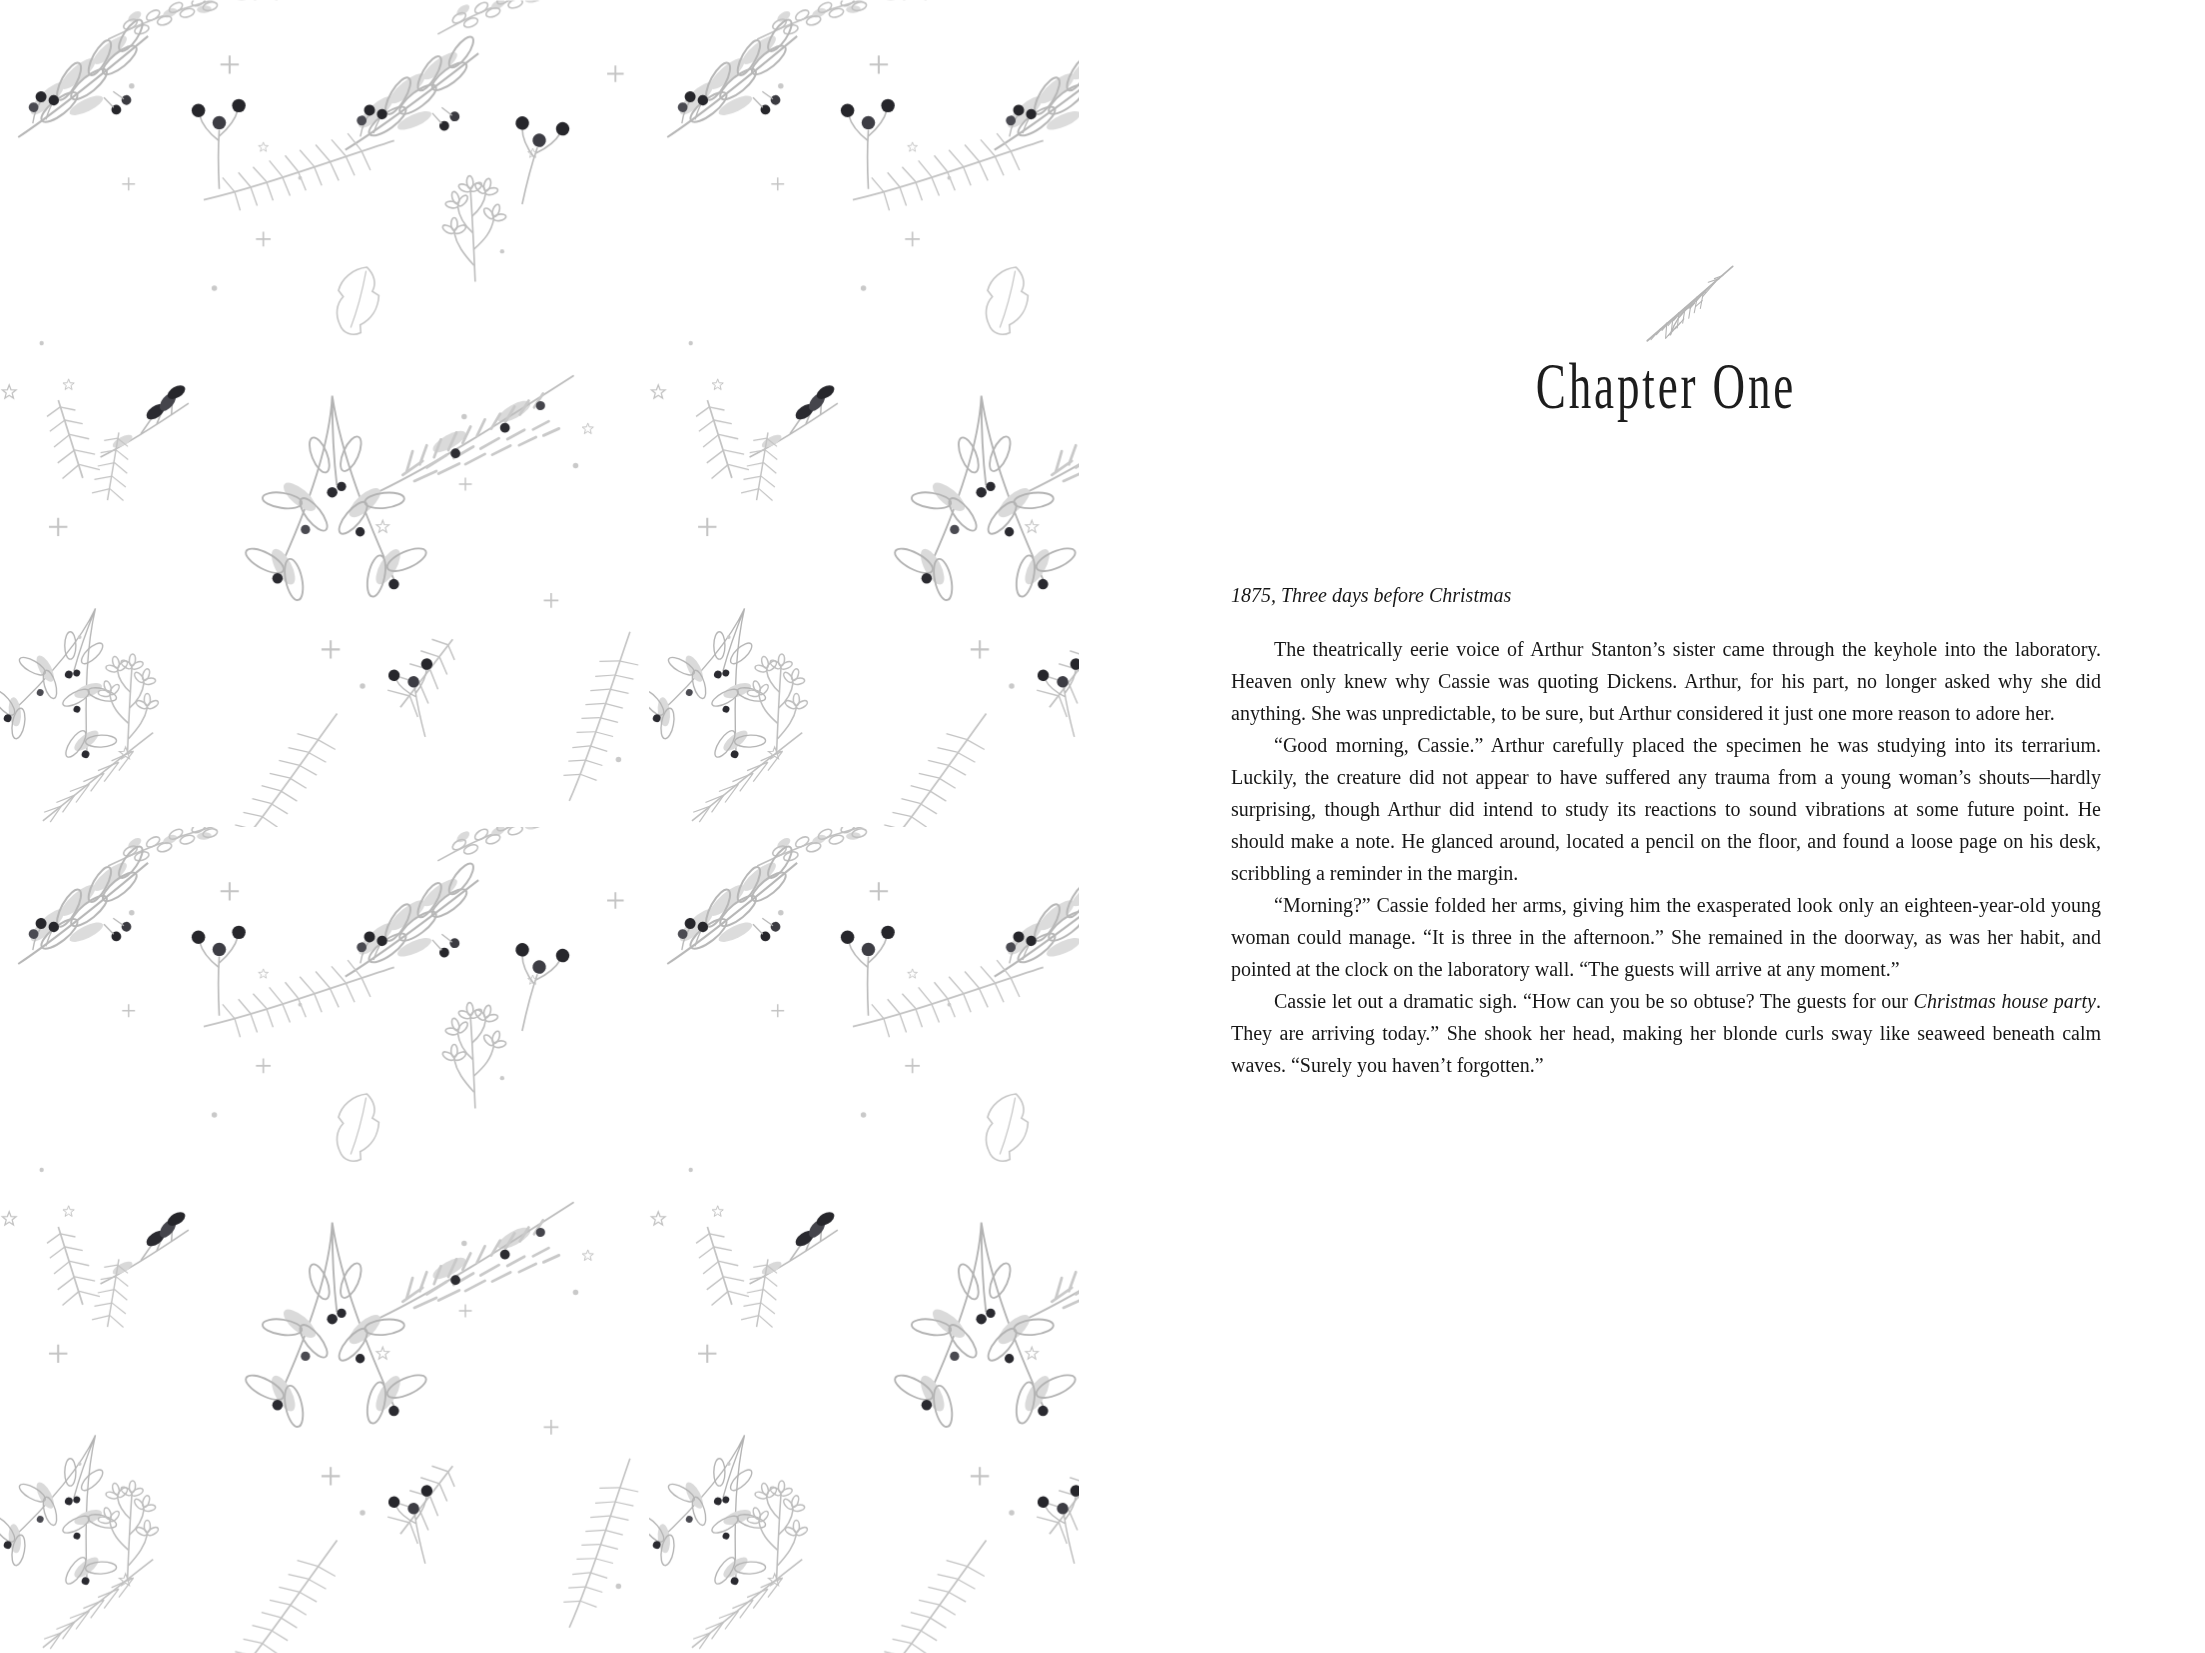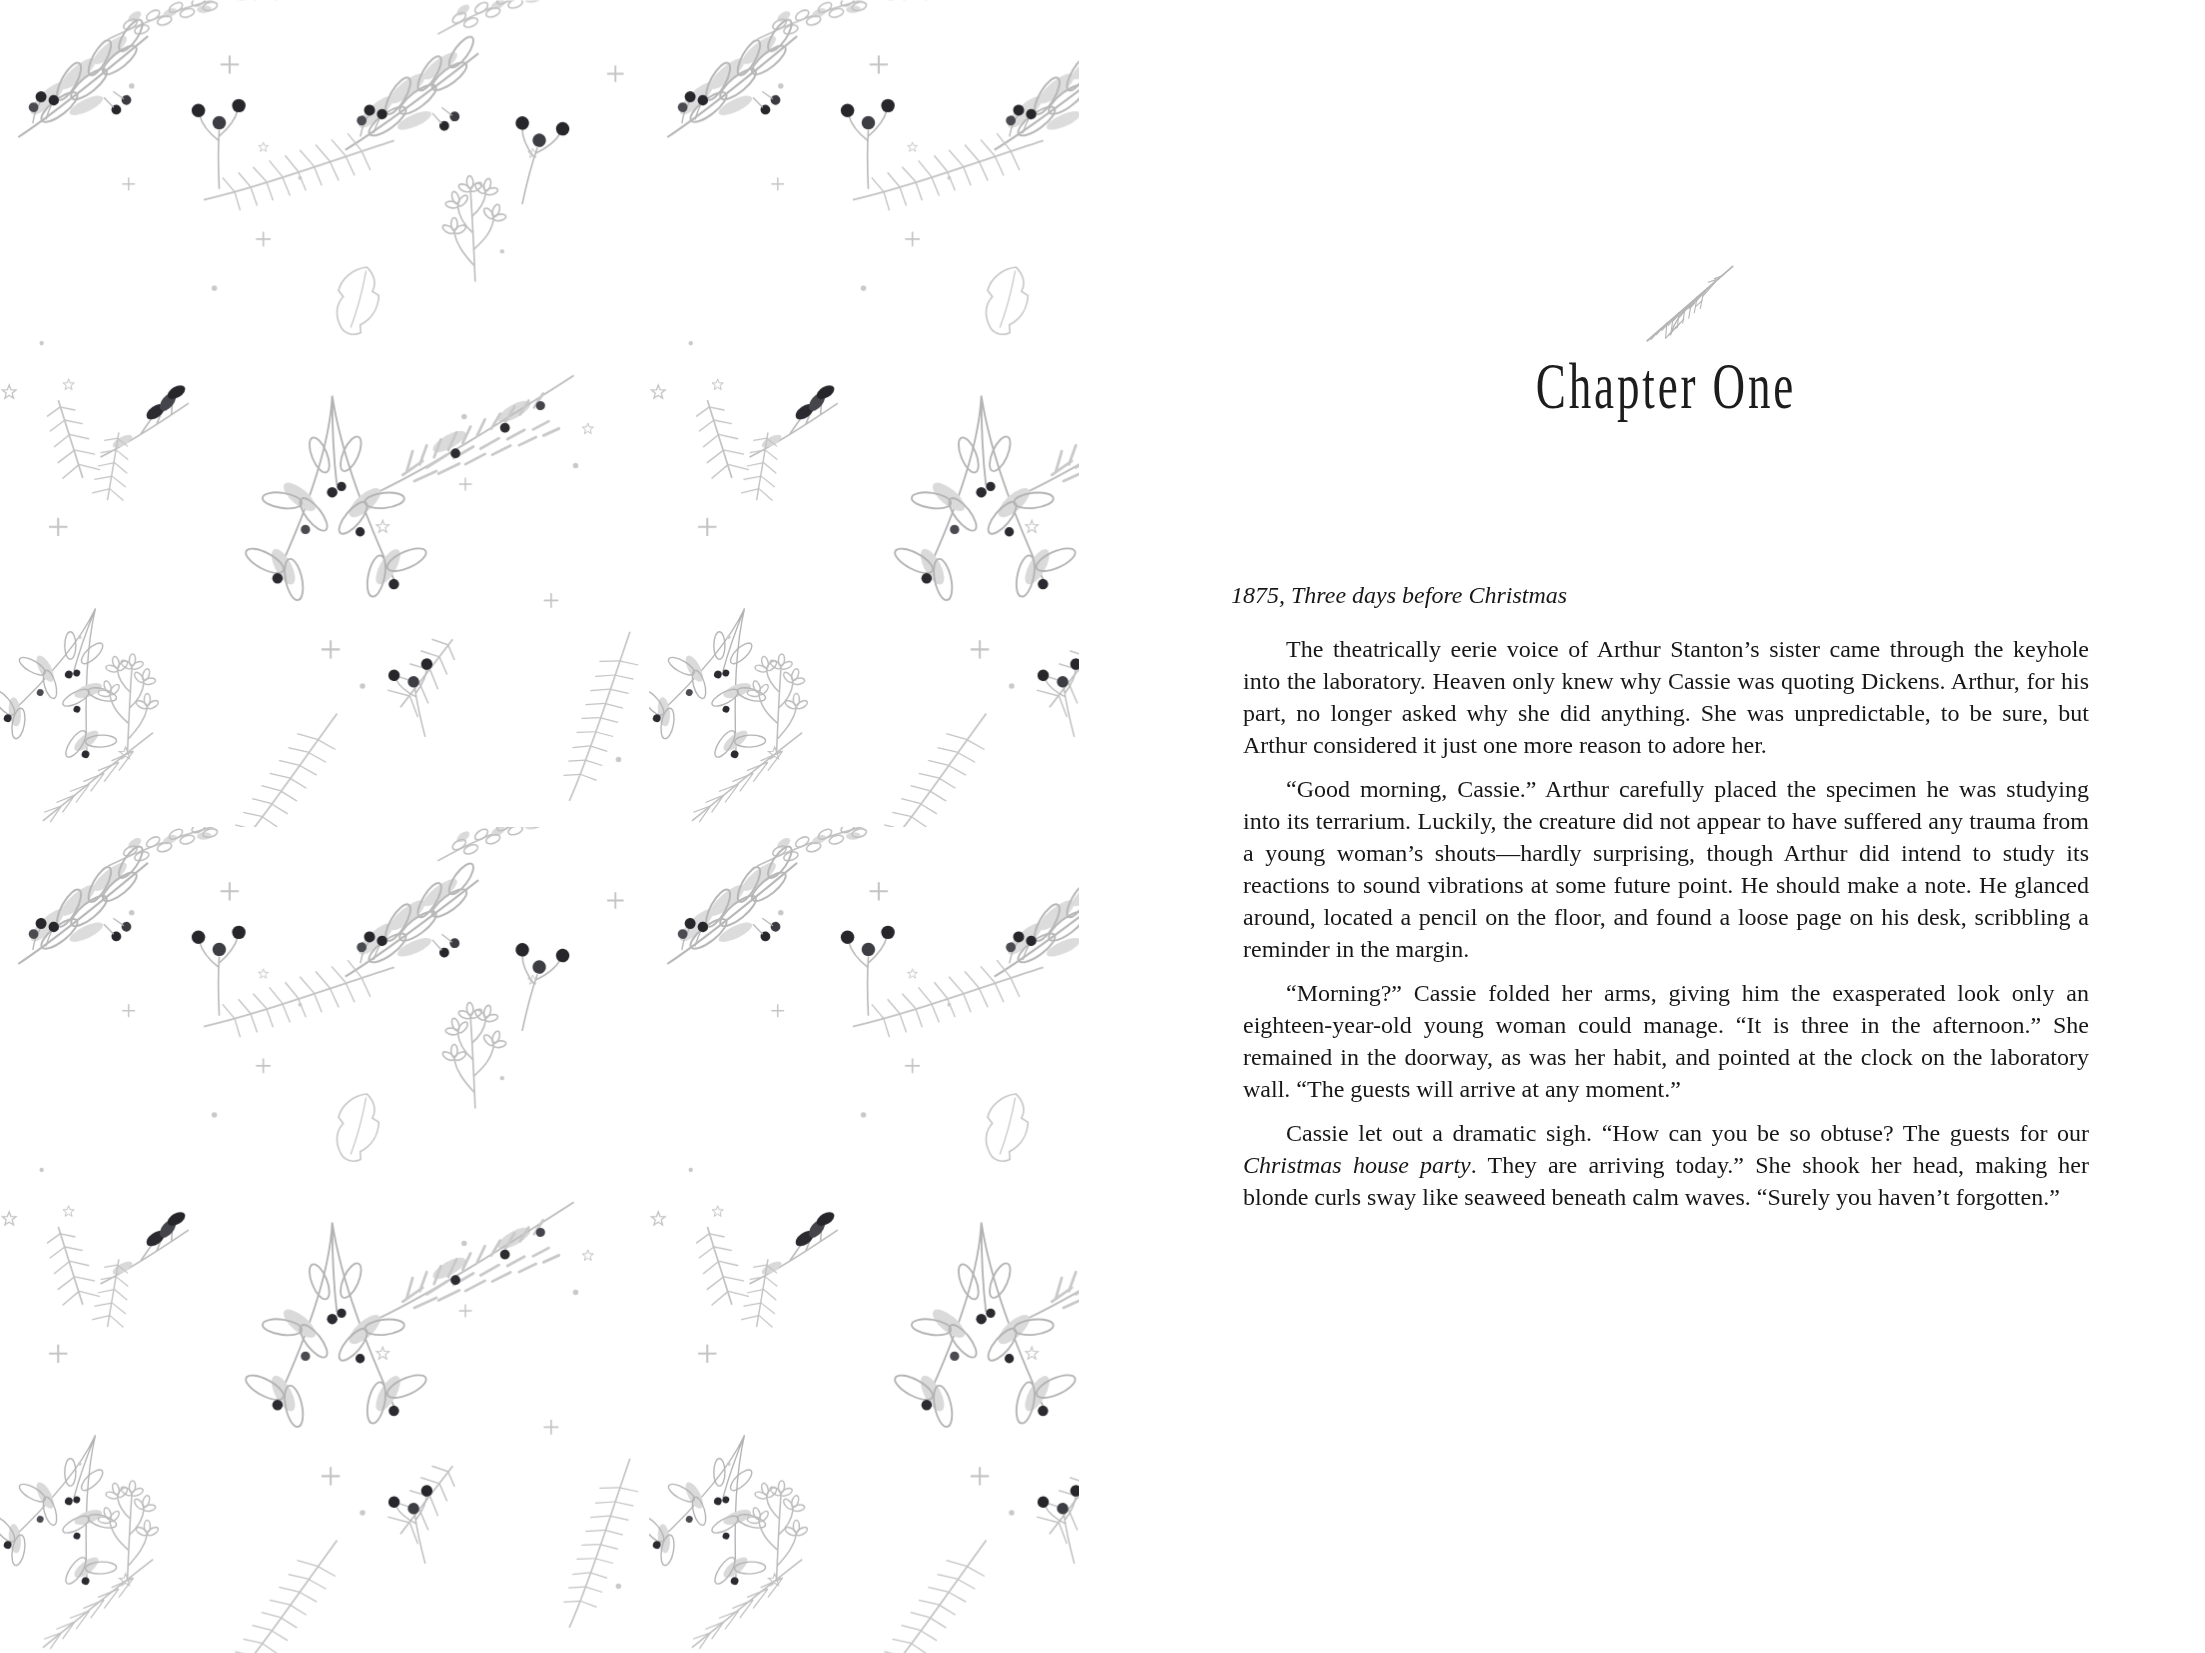--- a/index.html
+++ b/index.html
@@ -6,25 +6,25 @@
   .canvas{position:relative;width:2205px;height:1654px;background:#ffffff;overflow:hidden;
           font-family:"Liberation Serif", serif;padding-left:44px;}
   .left-page{position:absolute;left:0;top:0;width:1079px;height:1654px;overflow:hidden;background:#ffffff;}
   .right-page{position:absolute;left:1079px;top:0;width:1126px;height:1654px;background:#ffffff;}
   .sprig{position:absolute;left:561px;top:260px;width:100px;height:86px;}
   .chapter-title{position:absolute;left:152px;top:349px;width:870px;margin:0;
                  text-align:center;font-weight:400;font-size:49px;letter-spacing:3.1px;color:#1d1d1d;
                  font-family:"Liberation Serif", serif;
                  transform:scale(0.92,1.32);transform-origin:50% 0;}
   .text-block{position:absolute;left:152px;top:579px;width:870px;
-              font-size:24px;line-height:32px;color:#171717;text-align:justify;}
+              font-size:20px;line-height:32px;color:#171717;text-align:justify;}
   .dateline{font-style:italic;margin:0 0 22px 0;text-align:left;}
   .opening{margin:0 0 7.4px 0;text-align:left;}
   .sc{font-variant:small-caps;letter-spacing:0.6px;}
-  p.body{margin:12px;text-indent:43px;}
+  p.body{margin:0;text-indent:43px;}
   p.body em{font-style:italic;}
 </style>
 </head>
 <body>
 
 <div class="canvas">
 
   <div class="left-page">
     <svg width="1079" height="1654" viewBox="0 0 1762 2700" xmlns="http://www.w3.org/2000/svg">
       <defs>

